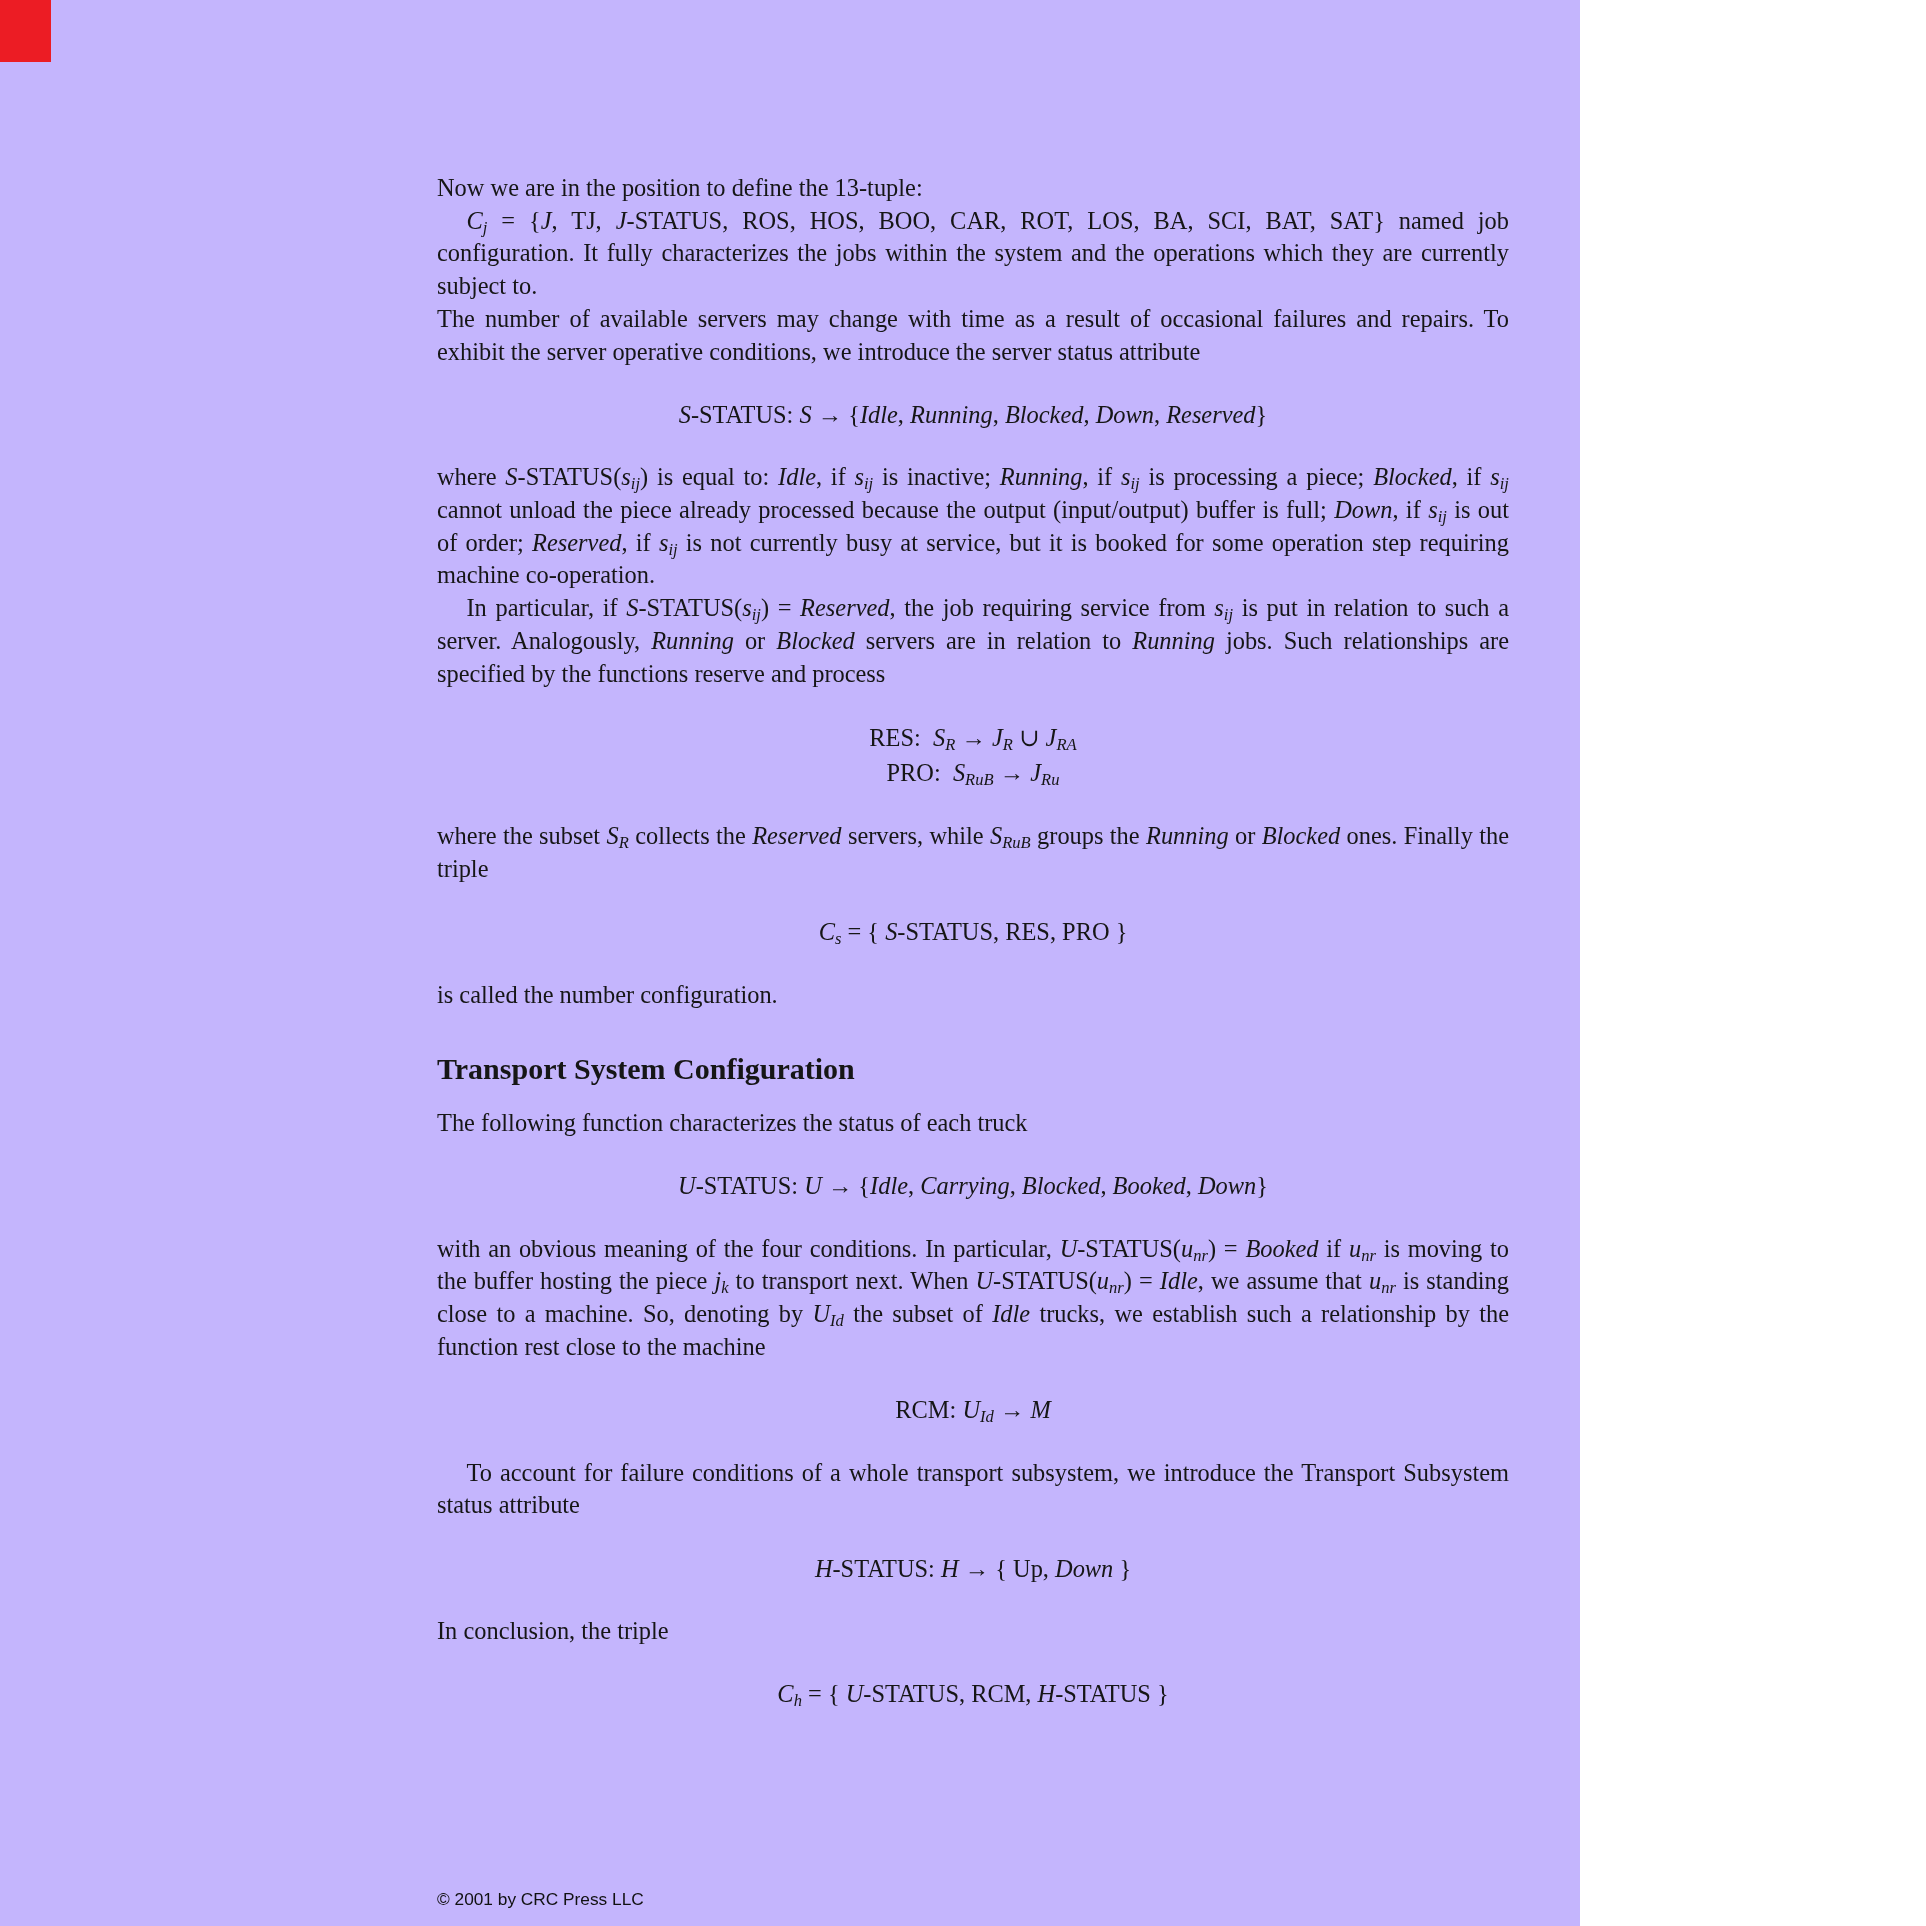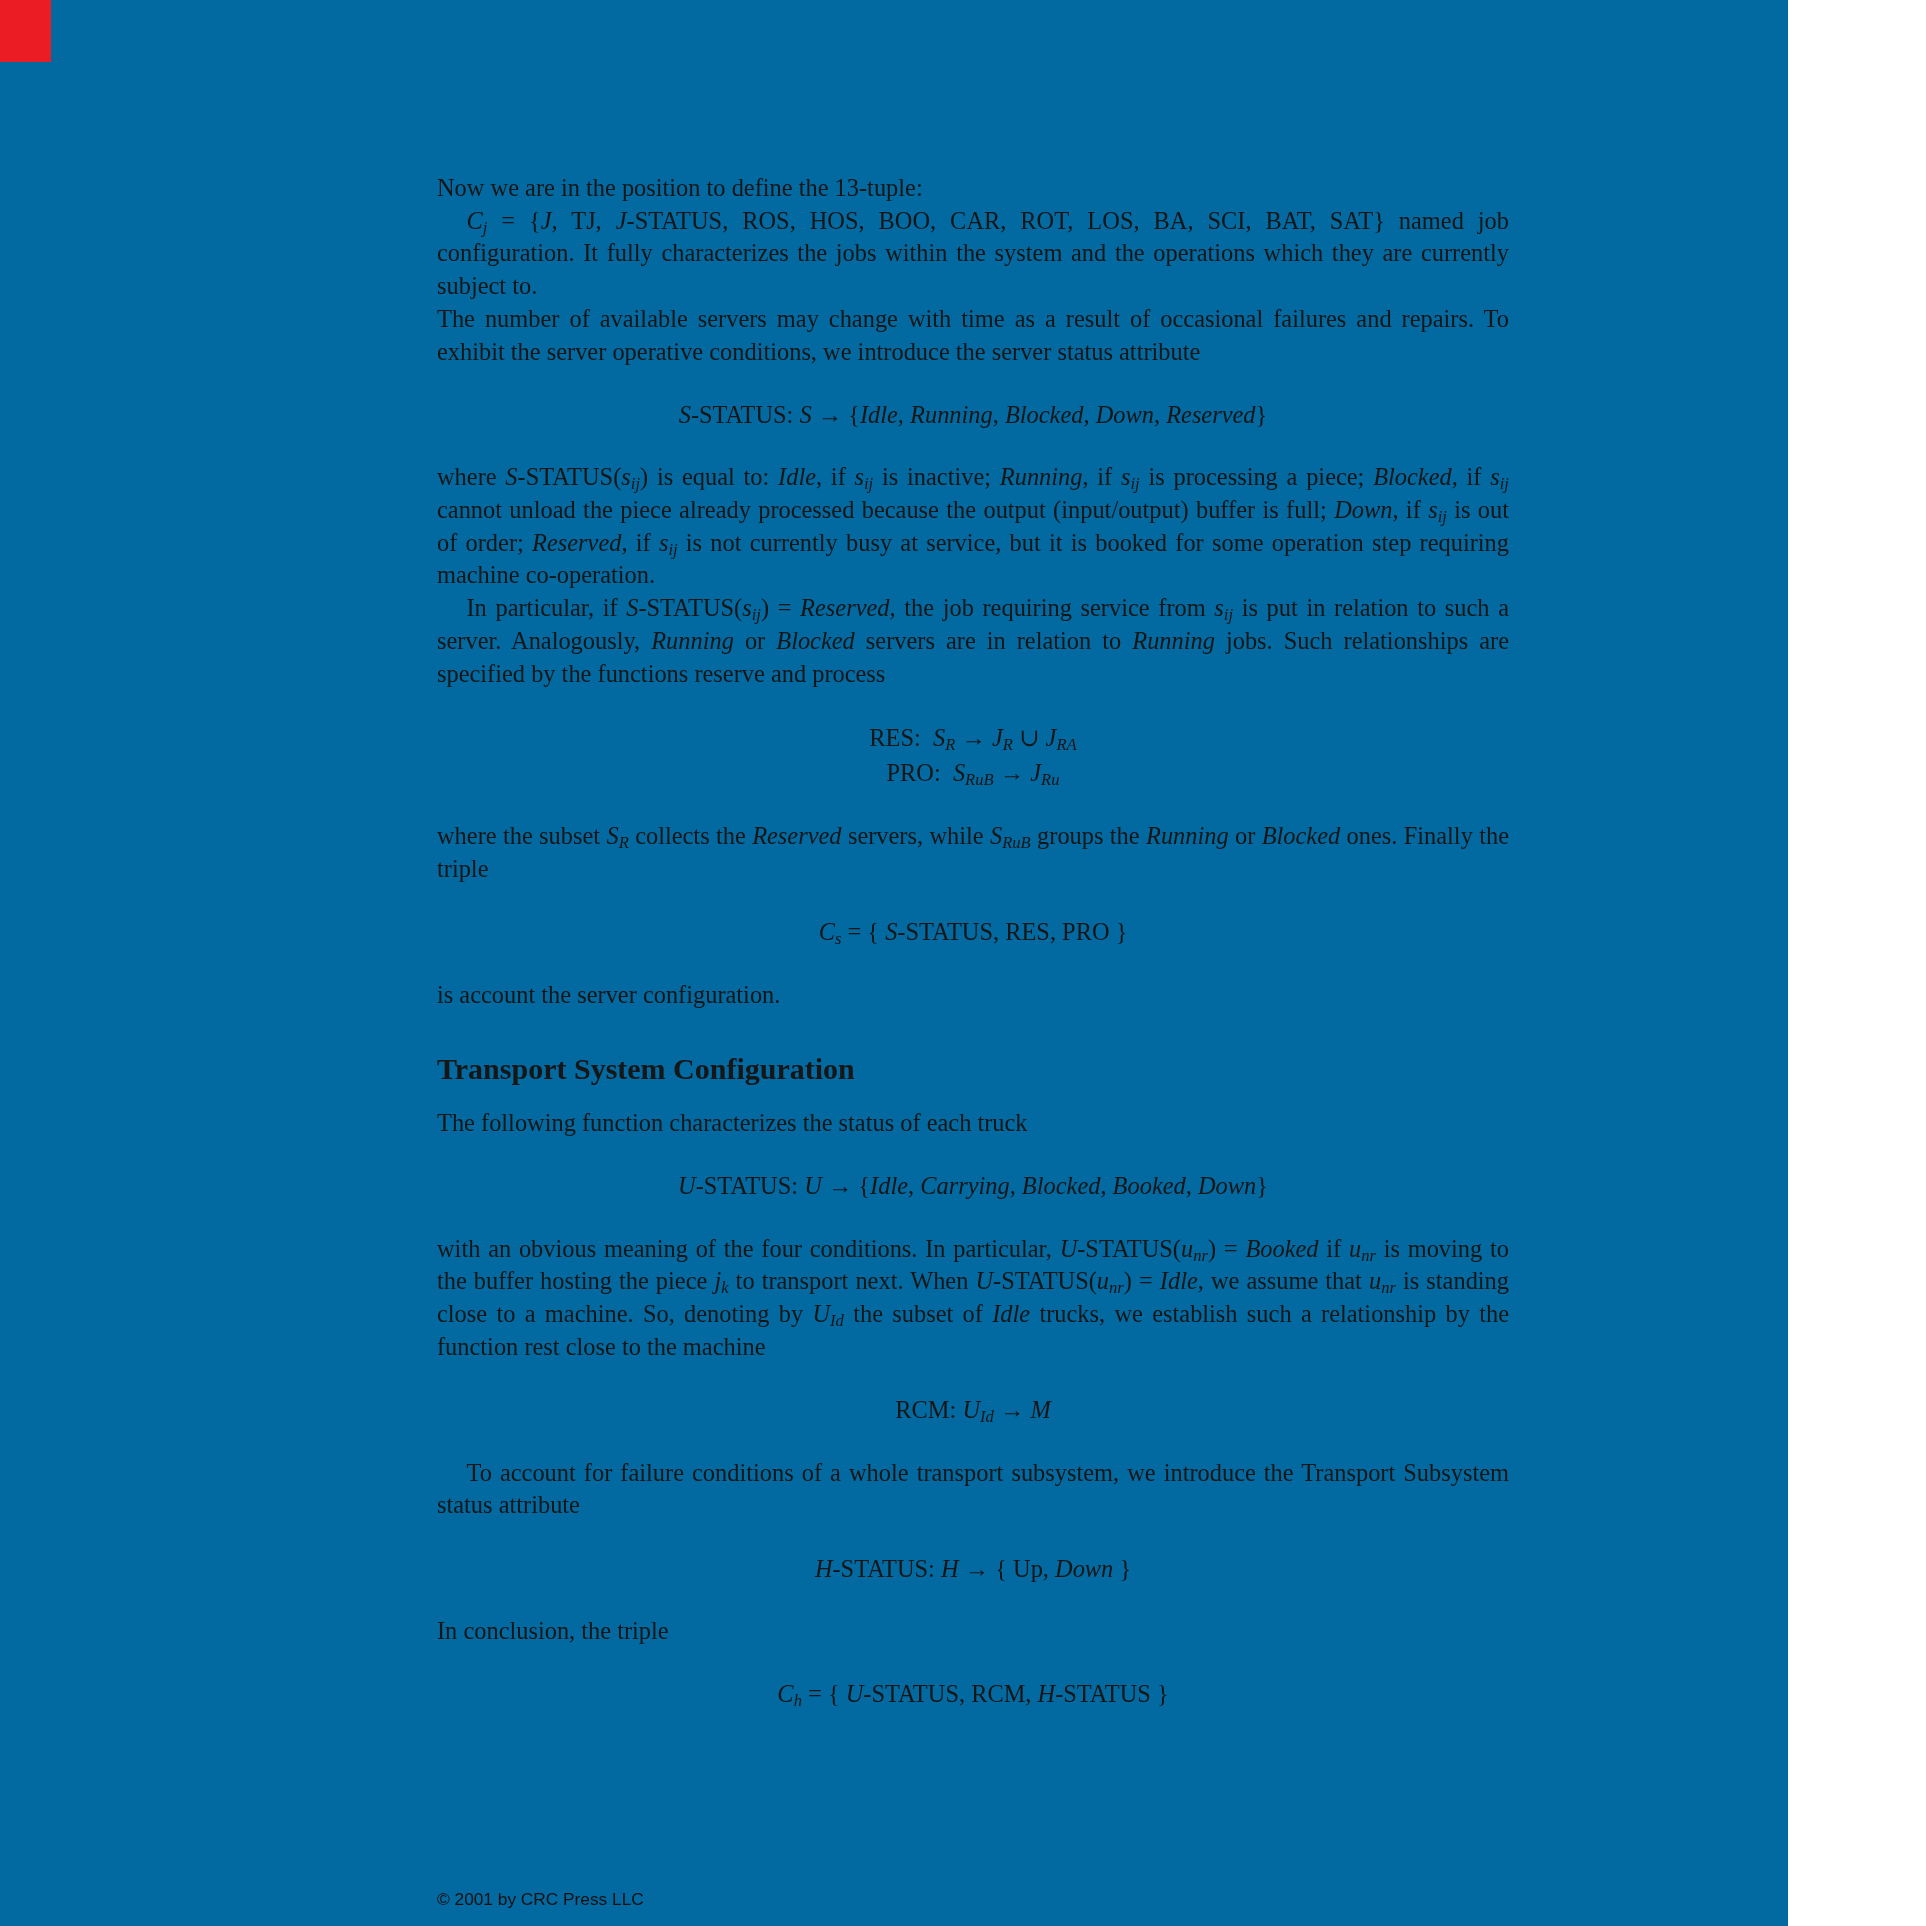--- a/index.html
+++ b/index.html
@@ -1,20 +1,20 @@
 <!DOCTYPE html>
 <html style="font-size:10.3px"><head>
 <meta charset="utf-8">
 <style>
   html, body { margin: 0; padding: 0; background: #ffffff; }
   .page {
     position: relative;
-    width: 1788px;
+    width: 1580px;
     height: 1926px;
-    background: #0369a1;
+    background: #c4b5fd;
     font-family: "Liberation Serif", "DejaVu Serif", serif;
     color: #161616;
     overflow: hidden;
   }
   .red-tab {
     position: absolute;
     left: 0;
     top: 0;
     width: 51px;
     height: 62px;
@@ -90,21 +90,21 @@
 
     <div class="equation-group">
       <div class="equation-line"><span>RES:&nbsp;&nbsp;</span><span style="font-style: italic;">S</span><sub style="font-style: italic;">R</sub><span> → </span><span style="font-style: italic;">J</span><sub style="font-style: italic;">R</sub><span> ∪ </span><span style="font-style: italic;">J</span><sub style="font-style: italic;">RA</sub></div>
       <div class="equation-line"><span>PRO:&nbsp;&nbsp;</span><span style="font-style: italic;">S</span><sub style="font-style: italic;">RuB</sub><span> → </span><span style="font-style: italic;">J</span><sub style="font-style: italic; font-family: Liberation Serif, serif;">Ru</sub></div>
     </div>
 
     <p class="para"><span>where the subset </span><span style="font-style: italic;">S</span><sub style="font-style: italic;">R</sub><span> collects the </span><span style="font-style: italic;">Reserved</span><span> servers, while </span><span style="font-style: italic;">S</span><sub style="font-style: italic;">RuB</sub><span> groups the </span><span style="font-style: italic;">Running</span><span> or </span><span style="font-style: italic;">Blocked</span><span> ones. Finally the triple</span></p>
 
     <div class="equation"><span style="font-style: italic;">C</span><sub style="font-style: italic;">s</sub><span> = { </span><span style="font-style: italic;">S</span><span>-STATUS, RES, PRO }</span></div>
 
-    <p class="para"><span>is account the server configuration.</span></p>
+    <p class="para"><span>is called the number configuration.</span></p>
 
     <h2 class="section-heading">Transport System Configuration</h2>
 
     <p class="para"><span>The following function characterizes the status of each truck</span></p>
 
     <div class="equation"><span style="font-style: italic;">U</span><span>-STATUS: </span><span style="font-style: italic;">U</span><span> → {</span><span style="font-style: italic;">Idle</span><span>, </span><span style="font-style: italic;">Carrying</span><span>, </span><span style="font-style: italic;">Blocked</span><span>, </span><span style="font-style: italic;">Booked</span><span>, </span><span style="font-style: italic;">Down</span><span>}</span></div>
 
     <p class="para"><span>with an obvious meaning of the four conditions. In particular, </span><span style="font-style: italic;">U</span><span>-STATUS(</span><span style="font-style: italic;">u</span><sub style="font-style: italic;">nr</sub><span>) = </span><span style="font-style: italic;">Booked</span><span> if </span><span style="font-style: italic;">u</span><sub style="font-style: italic;">nr</sub><span> is moving to the buffer hosting the piece </span><span style="font-style: italic;">j</span><sub style="font-style: italic;">k</sub><span> to transport next. When </span><span style="font-style: italic;">U</span><span>-STATUS(</span><span style="font-style: italic;">u</span><sub style="font-style: italic;">nr</sub><span>) = </span><span style="font-style: italic;">Idle</span><span>, we assume that </span><span style="font-style: italic;">u</span><sub style="font-style: italic;">nr</sub><span> is standing close to a machine. So, denoting by </span><span style="font-style: italic;">U</span><sub style="font-style: italic;">Id</sub><span> the subset of </span><span style="font-style: italic;">Idle</span><span> trucks, we establish such a relationship by the function rest close to the machine</span></p>
 
     <div class="equation"><span>RCM: </span><span style="font-style: italic;">U</span><sub style="font-style: italic;">Id</sub><span> → </span><span style="font-style: italic;">M</span></div>

